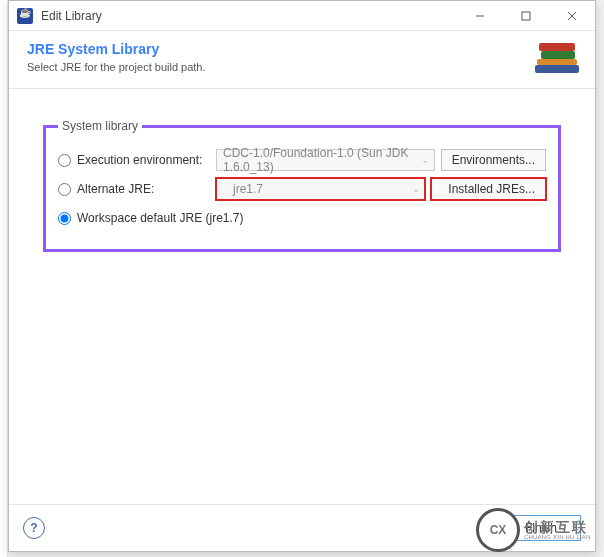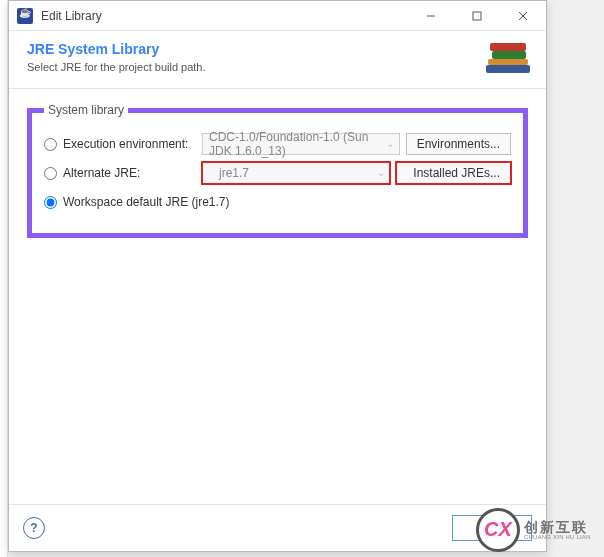--- a/index.html
+++ b/index.html
@@ -1,43 +1,43 @@
 <!DOCTYPE html>
 <html><head>
 <meta charset="utf-8">
 <style>
   * { box-sizing: border-box; font-family: "Microsoft YaHei", "Segoe UI", sans-serif; font-size: 12px; }
   body { margin: 0; background: #f0f0f0; width: 604px; height: 557px; overflow: hidden; position: relative; }
-  .window { position: absolute; left: 8px; top: 0; width: 539px; height: 552px; background: #fff; border: 1px solid #bbb; box-shadow: 0 3px 10px rgba(0,0,0,0.15); display: flex; flex-direction: column; }
+  .window { position: absolute; left: 8px; top: 0; width: 588px; height: 552px; background: #fff; border: 1px solid #bbb; box-shadow: 0 3px 10px rgba(0,0,0,0.15); display: flex; flex-direction: column; }
   .titlebar { height: 30px; display: flex; align-items: center; padding: 0 0 0 8px; border-bottom: 1px solid #e8e8e8; }
   .titlebar .appicon { width: 16px; height: 16px; background: #2a4aa0; border-radius: 2px; margin-right: 8px; position: relative; }
   .titlebar .appicon::after { content:"☕"; position:absolute; left:2px; top:-1px; font-size:10px; color:#fff;}
   .titlebar .title { color: #444; font-size: 12px; flex: 1; }
   .winbtn { width: 46px; height: 30px; display: flex; align-items: center; justify-content: center; color: #666; }
   .header { padding: 10px 18px 14px 18px; position: relative; border-bottom: 1px solid #e5e5e5; min-height:58px;}
   .header h1 { margin: 0 0 4px 0; font-size: 14px; font-weight: bold; color: #3b82f6; }
   .header p { margin: 0; color: #555; font-size: 11px; }
   .header .books { position: absolute; right: 14px; top: 6px; width: 48px; height: 40px; }
   .content { flex: 1; padding: 14px 18px; }
-  fieldset { border: 5px solid #8b5cf6; padding: 10px 12px 14px 12px; margin: 0; }
+  fieldset { border: 3px solid #8b5cf6; padding: 10px 12px 14px 12px; margin: 16px; }
   legend { color: #555; padding: 0 4px; font-size: 12px; }
   .row { display: flex; align-items: center; margin: 5px 0; height: 24px; }
   .row label { display: flex; align-items: center; width: 158px; color: #333; }
   .row input[type=radio] { margin: 0 6px 0 0; width: 13px; height: 13px; }
   .combo { flex: 1; height: 22px; border: 1px solid #ccc; background: #f7f7f7; color: #888; display: flex; align-items: center; padding: 0 6px; margin-right: 6px; position: relative; }
   .combo .arrow { position: absolute; right: 4px; top: 4px; color: #bbb; font-size: 10px; }
   .btn { height: 22px; border: 1px solid #bfbfbf; background: #f9f9f9; padding: 0 10px; display: flex; align-items: center; color: #333; min-width: 100px; justify-content: center; cursor: default; }
   .highlight { outline: 2px solid #d22; outline-offset: -1px; padding-left: 16px; }
   .footer { border-top: 1px solid #e5e5e5; padding: 10px 14px; display: flex; align-items: center; }
   .help { width: 22px; height: 22px; border: 1.5px solid #4a6ea9; border-radius: 50%; color: #4a6ea9; display: flex; align-items: center; justify-content: center; font-weight: bold; font-size: 13px; }
   .footer .spacer { flex: 1; }
   .footer .fbtn { height: 26px; min-width: 80px; border: 1px solid #bfbfbf; background: #fdfdfd; display: flex; align-items: center; justify-content: center; margin-left: 8px; color: #333; }
   .footer .fbtn.primary { border-color: #5b9bd5; background: #fff; }
   .watermark { position: absolute; right: 0; bottom: 0; width: 128px; height: 55px; display:flex; align-items:center; gap:4px; background:rgba(255,255,255,0.0); }
-  .watermark .logo { width:44px; height:44px; border:3px solid #555; border-radius:50%; display:flex; align-items:center; justify-content:center; font-weight:bold; font-size:20px; color:#ec4899; background:#fff;font-style:italic;}
+  .watermark .logo { width:44px; height:44px; border:3px solid #555; border-radius:50%; display:flex; align-items:center; justify-content:center; font-weight:bold; font-size:12px; color:#737373; background:#fff;}
   .watermark .txt { display:flex; flex-direction:column; line-height:1; }
   .watermark .cn { font-size:14px; font-weight:bold; color:#737373; letter-spacing:2px;}
   .watermark .py { font-size:6px; color:#888; letter-spacing:0.2px;}
   .bgstrip { position:absolute; left:0; top:0; width:8px; height:557px; background:#fff; border-right:1px solid #e8e8e8;}
 </style>
 </head>
 <body>
 
 <div class="bgstrip"></div>
 

